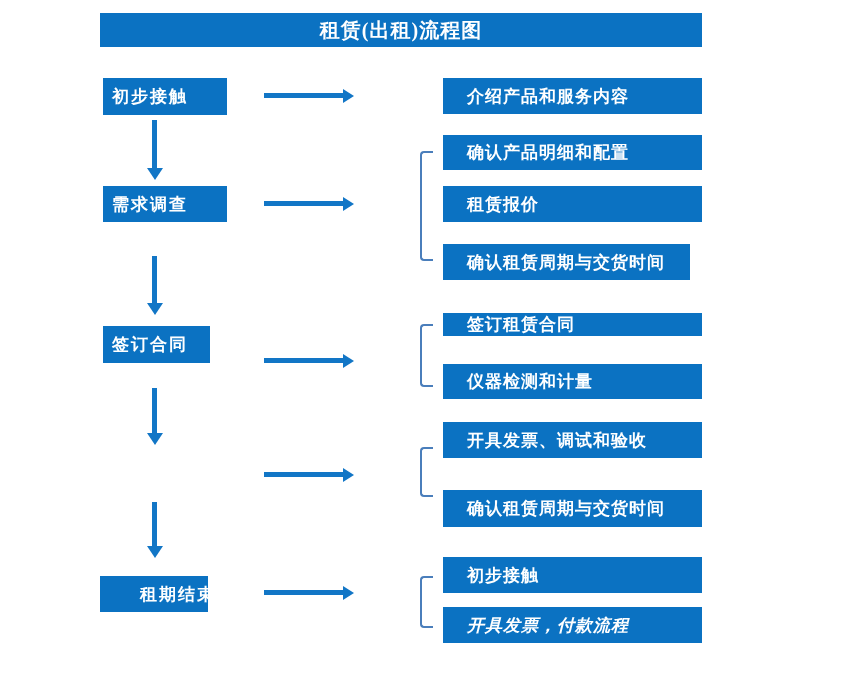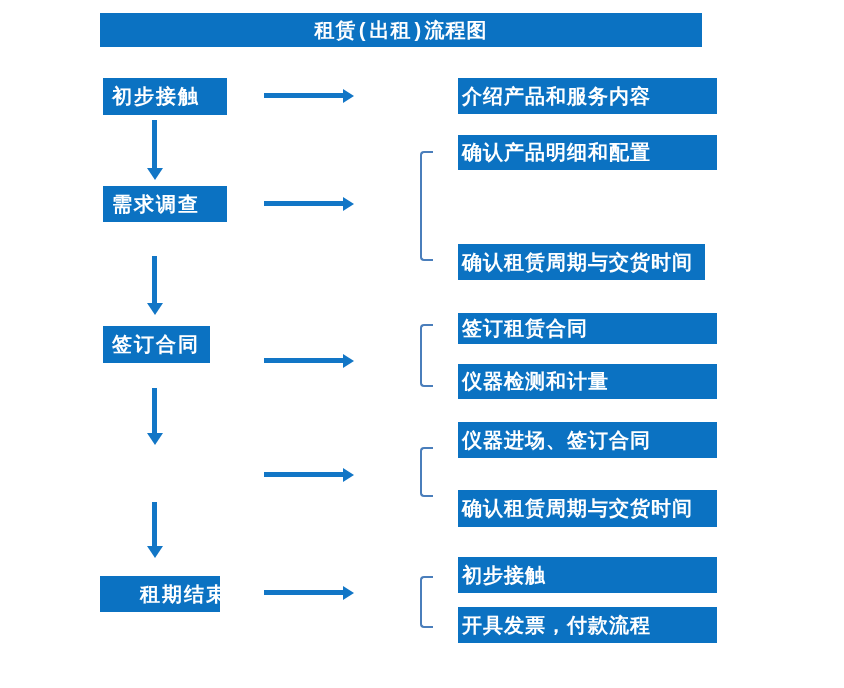--- a/index.html
+++ b/index.html
@@ -2,66 +2,67 @@
 <html><head>
 <meta charset="utf-8">
 <style>
   html,body{margin:0;padding:0;background:#fff;}
   .canvas{
     position:relative;width:844px;height:688px;background:#ffffff;overflow:hidden;
     font-family:"Liberation Serif","DejaVu Serif",serif;
   }
   .bluebox{
     position:absolute;background:#0b72c2;color:#ffffff;font-weight:bold;
-    font-size:20px;display:flex;align-items:center;box-sizing:border-box;
+    font-size:17px;display:flex;align-items:center;box-sizing:border-box;
     white-space:nowrap;overflow:hidden;
   }
   .titlebar{justify-content:center;font-size:20px;letter-spacing:1px;}
   .stepbox{padding-left:9px;letter-spacing:2px;}
-  .detailbox{padding-left:4px;letter-spacing:1px;margin-left:15px;}
+  .detailbox{padding-left:24px;letter-spacing:1px;}
   
   .harrow{position:absolute;width:90px;height:14px;}
   .harrow .shaft{position:absolute;left:0;top:4px;width:79px;height:5px;background:#1276c6;}
   .harrow .head{position:absolute;right:0;top:0;width:0;height:0;
     border-left:11px solid #1276c6;border-top:7px solid transparent;border-bottom:7px solid transparent;}
   
   .varrow{position:absolute;width:16px;}
   .varrow .shaft{position:absolute;top:0;left:5px;width:5px;bottom:11px;background:#1276c6;}
   .varrow .head{position:absolute;bottom:0;left:0;width:0;height:0;
     border-top:12px solid #1276c6;border-left:8px solid transparent;border-right:8px solid transparent;}
   
   .bracket{position:absolute;width:13px;box-sizing:border-box;
     border-left:2px solid #4a7ebb;border-top:2px solid #4a7ebb;border-bottom:2px solid #4a7ebb;
     border-radius:4px 0 0 4px;background:transparent;}
 </style>
 </head>
 <body>
 
 <div class="canvas">
 
-  <div class="bluebox titlebar" style="left:100px;top:13px;width:602px;height:34px;font-family:Liberation Mono, monospace;">租赁(出租)流程图</div>
+  <div class="bluebox titlebar" style="left:100px;top:13px;width:602px;height:34px;">租赁(出租)流程图</div>
 
   <div class="bluebox stepbox" style="left:103px;top:78px;width:124px;height:37px;">初步接触</div>
   <div class="bluebox stepbox" style="left:103px;top:186px;width:124px;height:36px;">需求调查</div>
   <div class="bluebox stepbox" style="left:103px;top:326px;width:107px;height:37px;">签订合同</div>
-  <div class="bluebox stepbox" style="left:100px;top:576px;width:120px;height:36px;padding-left:40px;">租期结束</div>
+  <div class="bluebox stepbox" style="left:100px;top:576px;width:108px;height:36px;padding-left:40px;">租期结束</div>
 
   <div class="bluebox detailbox" style="left:443px;top:78px;width:259px;height:36px;">介绍产品和服务内容</div>
 
   <div class="bluebox detailbox" style="left:443px;top:135px;width:259px;height:35px;">确认产品明细和配置</div>
+  <div class="bluebox detailbox" style="left:443px;top:186px;width:259px;height:36px;">租赁报价</div>
   <div class="bluebox detailbox" style="left:443px;top:244px;width:247px;height:36px;">确认租赁周期与交货时间</div>
 
-  <div class="bluebox detailbox" style="left:443px;top:313px;width:259px;height:31px;">签订租赁合同</div>
+  <div class="bluebox detailbox" style="left:443px;top:313px;width:259px;height:23px;">签订租赁合同</div>
   <div class="bluebox detailbox" style="left:443px;top:364px;width:259px;height:35px;">仪器检测和计量</div>
 
-  <div class="bluebox detailbox" style="left:443px;top:422px;width:259px;height:36px;">仪器进场、签订合同</div>
+  <div class="bluebox detailbox" style="left:443px;top:422px;width:259px;height:36px;">开具发票、调试和验收</div>
   <div class="bluebox detailbox" style="left:443px;top:490px;width:259px;height:37px;">确认租赁周期与交货时间</div>
 
   <div class="bluebox detailbox" style="left:443px;top:557px;width:259px;height:36px;">初步接触</div>
-  <div class="bluebox detailbox" style="left:443px;top:607px;width:259px;height:36px;">开具发票，付款流程</div>
+  <div class="bluebox detailbox" style="left:443px;top:607px;width:259px;height:36px;font-style:italic;">开具发票，付款流程</div>
 
   <div class="harrow" style="left:264px;top:89px;">
       <div class="shaft"></div>
       <div class="head"></div>
     </div>
   <div class="harrow" style="left:264px;top:197px;">
       <div class="shaft"></div>
       <div class="head"></div>
     </div>
   <div class="harrow" style="left:264px;top:354px;">

